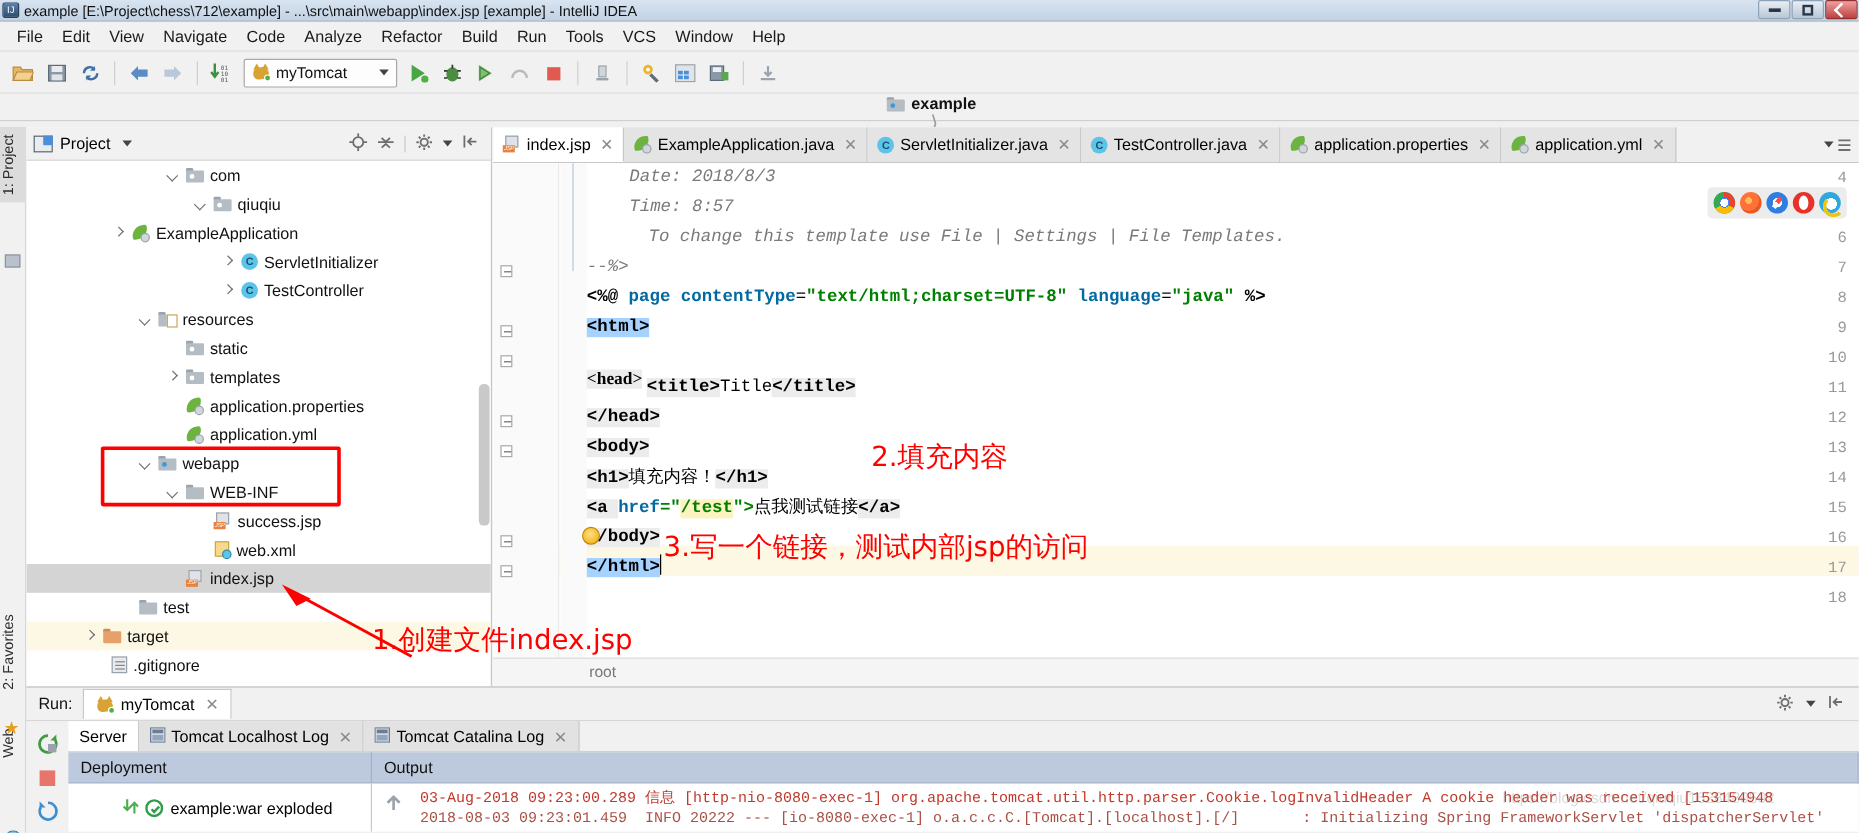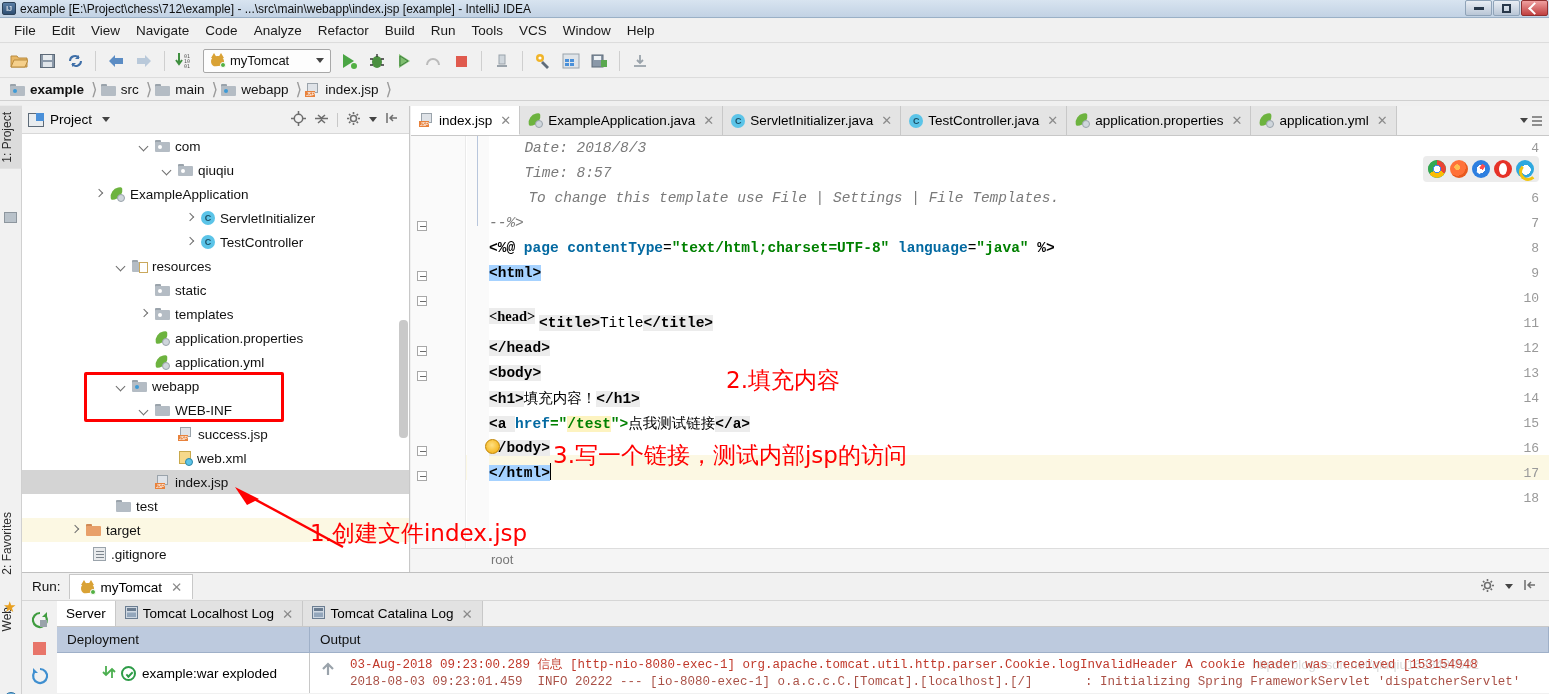--- a/index.html
+++ b/index.html
@@ -74,21 +74,21 @@
     border-right:3px solid transparent; border-bottom:5px solid #d9a235; }
   .cat .ear.l { left:1px; top:0px; }
   .cat .ear.r { left:8px; top:0px; }
   .cat .dot { position:absolute; right:0px; bottom:0px; width:6px;height:6px;
     border-radius:50%; background:#52b043; border:1px solid #fff; }
 
   
   .crumbs {
     position:absolute; left:0; top:79px; width:1549px; height:22px;
     background:#f1f1f1; border-bottom:1px solid #d0d0d0;
-    display:flex; align-items:center; padding-left:8px;
+    display:flex; align-items:center; padding-left:8px;flex-direction:column;
   }
   .crumb { display:flex; align-items:center; gap:5px; padding:0 6px 0 2px; height:27px; }
   .crumb .lbl { font-size:13.5px; color:#111; }
   .crumb.first .lbl { font-weight:bold; }
   .crumb-sep { color:#9a9a9a; font-size:17px; line-height:1; margin:0 1px; font-weight:300; }
 
   
   .fld { width:15px;height:12px; position:relative; display:inline-block; }
   .fld .tab { position:absolute; left:0; top:0; width:6px;height:3px;
      background:#9aa3ab; border-radius:1px 1px 0 0; }
@@ -762,21 +762,21 @@
       <div class="fold" style="top:85px;"></div>
       <div class="fold" style="top:135px;"></div>
       <div class="fold" style="top:160px;"></div>
       <div class="fold" style="top:210px;"></div>
       <div class="fold" style="top:235px;"></div>
       <div class="fold" style="top:310px;"></div>
       <div class="fold" style="top:335px;"></div>
 
       <div class="codeline k-comment" style="top:0px; left:96px;">  Date: 2018/8/3</div>
       <div class="codeline k-comment" style="top:25px; left:96px;">  Time: 8:57</div>
-      <div class="codeline k-comment" style="top:50px; left:100px;font-style:italic;">  To change this template use File | Settings | File Templates.</div>
+      <div class="codeline k-comment" style="top:50px; left:112px;font-style:italic;">  To change this template use File | Settings | File Templates.</div>
       <div class="codeline k-comment" style="top:75px;">--%&gt;</div>
 
       <div class="codeline" style="top:100px;"><span class="k-tag">&lt;%@ </span><span class="k-attr">page </span><span class="k-attr">contentType</span><span class="k-text">=</span><span class="k-str">"text/html;charset=UTF-8"</span><span class="k-attr"> language</span><span class="k-text">=</span><span class="k-str">"java"</span><span class="k-tag"> %&gt;</span></div>
 
       <div class="codeline" style="top:125px;"><span class="k-tag k-sel">&lt;html&gt;</span></div>
       <div class="codeline" style="top:168px;font-family:Liberation Serif, serif;"><span class="k-tag k-tagbg">&lt;head&gt;</span></div>
       <div class="codeline" style="top:175px; left:128px;"><span class="k-tag k-tagbg">&lt;title&gt;</span><span class="k-text">Title</span><span class="k-tag k-tagbg">&lt;/title&gt;</span></div>
       <div class="codeline" style="top:200px;"><span class="k-tag k-tagbg">&lt;/head&gt;</span></div>
       <div class="codeline" style="top:225px;"><span class="k-tag k-tagbg">&lt;body&gt;</span></div>
       <div class="codeline" style="top:250px;"><span class="k-tag k-tagbg">&lt;h1&gt;</span><span class="k-text" style="font-family:'DejaVu Sans',sans-serif;">填充内容！</span><span class="k-tag k-tagbg">&lt;/h1&gt;</span></div>

